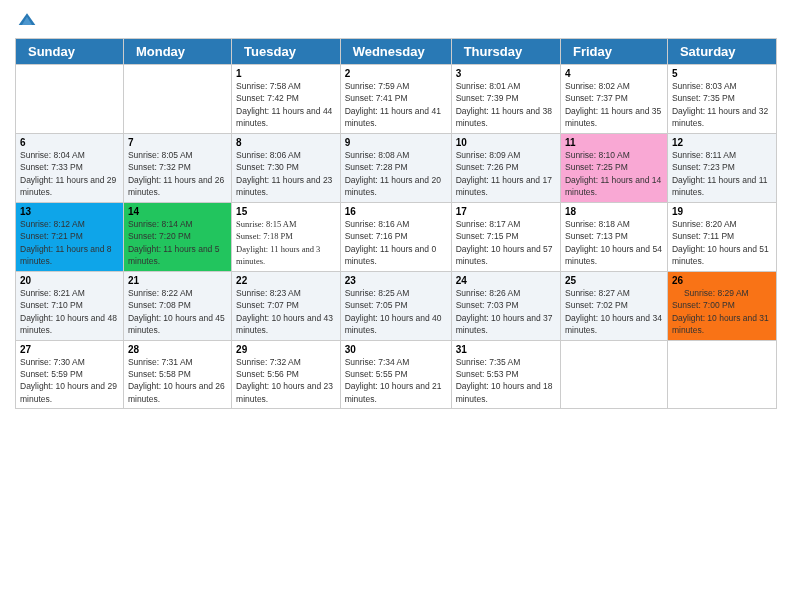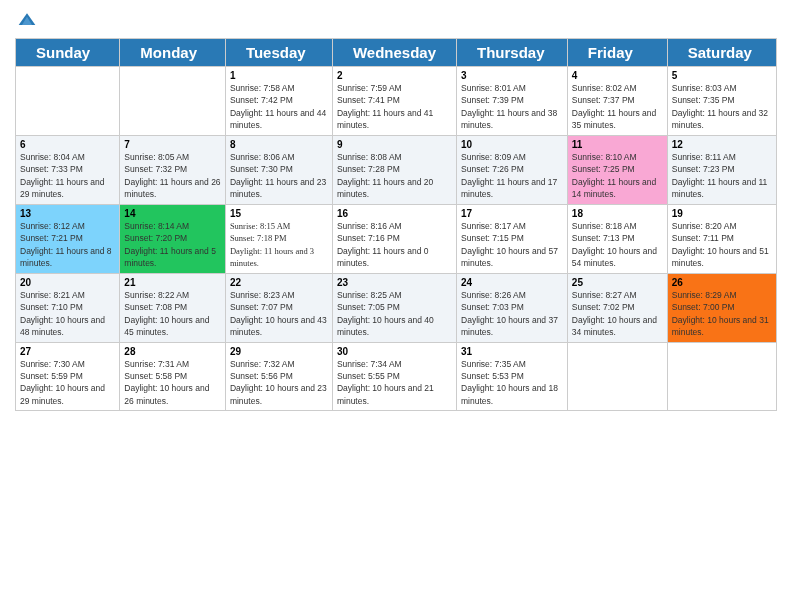--- a/index.html
+++ b/index.html
@@ -51,23 +51,23 @@
       color: #555;
     }
     table {
       width: 100%;
       border-collapse: collapse;
       font-size: 9.5px;
     }
     thead tr th {
       background-color: #2979b5;
       color: #fff;
-      padding: 5px 20px;
+      padding: 5px 12px;
       text-align: left;
-      font-size: 15px;
+      font-size: 13px;
       font-weight: bold;
       border: 1px solid #ccc;
     }
     tbody tr td {
       border: 1px solid #ccc;
       padding: 3px 4px;
       vertical-align: top;
       background: #fff;
       width: 113px;
     }
@@ -163,21 +163,21 @@
 Sunset: 7:26 PM
 Daylight: 11 hours and 17 minutes.</span></td>
           <td style="background: #f9a8d4;"><span class="day-num">11</span><span class="day-info" style="white-space: pre-line;">Sunrise: 8:10 AM
 Sunset: 7:25 PM
 Daylight: 11 hours and 14 minutes.</span></td>
           <td style="background: rgb(240, 244, 248);"><span class="day-num">12</span><span class="day-info" style="white-space: pre-line;">Sunrise: 8:11 AM
 Sunset: 7:23 PM
 Daylight: 11 hours and 11 minutes.</span></td>
         </tr>
         <tr>
-          <td style="background: #7dd3fc;"><span class="day-num">13</span><span class="day-info" style="white-space: pre-line;">Sunrise: 8:12 AM
+          <td style="background: #0ea5e9;"><span class="day-num">13</span><span class="day-info" style="white-space: pre-line;">Sunrise: 8:12 AM
 Sunset: 7:21 PM
 Daylight: 11 hours and 8 minutes.</span></td>
           <td style="background: #22c55e;"><span class="day-num">14</span><span class="day-info" style="white-space: pre-line;">Sunrise: 8:14 AM
 Sunset: 7:20 PM
 Daylight: 11 hours and 5 minutes.</span></td>
           <td style="background: rgb(255, 255, 255);"><span class="day-num">15</span><span class="day-info" style="white-space: pre-line; font-family: Liberation Serif, serif;">Sunrise: 8:15 AM
 Sunset: 7:18 PM
 Daylight: 11 hours and 3 minutes.</span></td>
           <td style="background: rgb(255, 255, 255);"><span class="day-num">16</span><span class="day-info" style="white-space: pre-line;">Sunrise: 8:16 AM
 Sunset: 7:16 PM
@@ -204,21 +204,21 @@
 Daylight: 10 hours and 43 minutes.</span></td>
           <td style="background: rgb(240, 244, 248);"><span class="day-num">23</span><span class="day-info" style="white-space: pre-line;">Sunrise: 8:25 AM
 Sunset: 7:05 PM
 Daylight: 10 hours and 40 minutes.</span></td>
           <td style="background: rgb(240, 244, 248);"><span class="day-num">24</span><span class="day-info" style="white-space: pre-line;">Sunrise: 8:26 AM
 Sunset: 7:03 PM
 Daylight: 10 hours and 37 minutes.</span></td>
           <td style="background: rgb(240, 244, 248);"><span class="day-num">25</span><span class="day-info" style="white-space: pre-line;">Sunrise: 8:27 AM
 Sunset: 7:02 PM
 Daylight: 10 hours and 34 minutes.</span></td>
-          <td style="background: #f97316;"><span class="day-num">26</span><span class="day-info" style="white-space: pre-line;">Sunrise: 8:29 AM
+          <td style="background: #f97316;"><span class="day-num">26</span><span class="day-info" style="white-space: pre-line; margin-left: 12px;">Sunrise: 8:29 AM
 Sunset: 7:00 PM
 Daylight: 10 hours and 31 minutes.</span></td>
         </tr>
         <tr>
           <td style="background: rgb(255, 255, 255);"><span class="day-num">27</span><span class="day-info" style="white-space: pre-line;">Sunrise: 7:30 AM
 Sunset: 5:59 PM
 Daylight: 10 hours and 29 minutes.</span></td>
           <td style="background: rgb(255, 255, 255);"><span class="day-num">28</span><span class="day-info" style="white-space: pre-line;">Sunrise: 7:31 AM
 Sunset: 5:58 PM
 Daylight: 10 hours and 26 minutes.</span></td>

